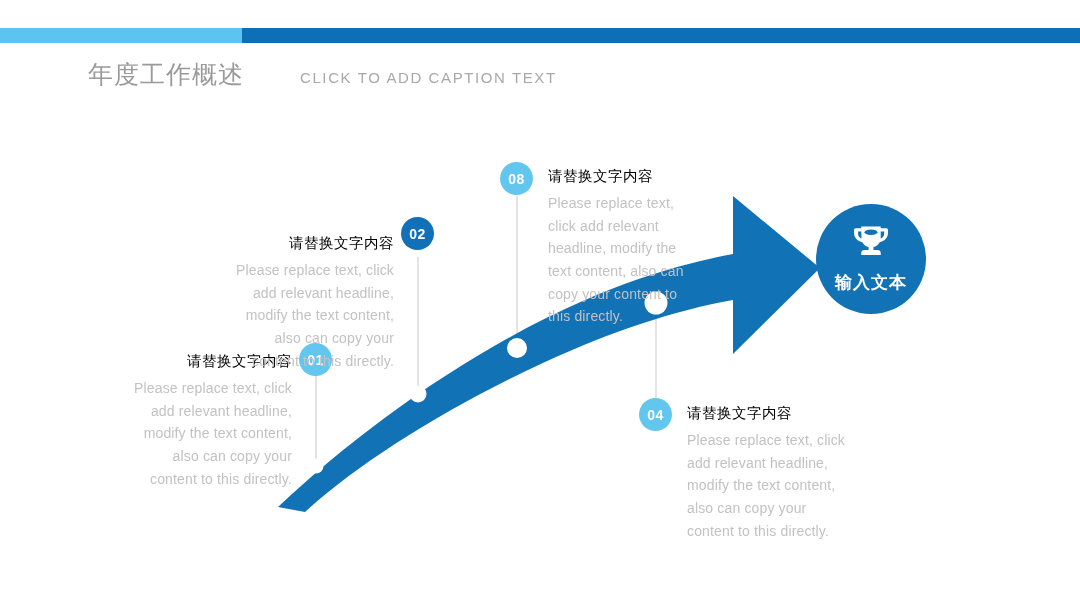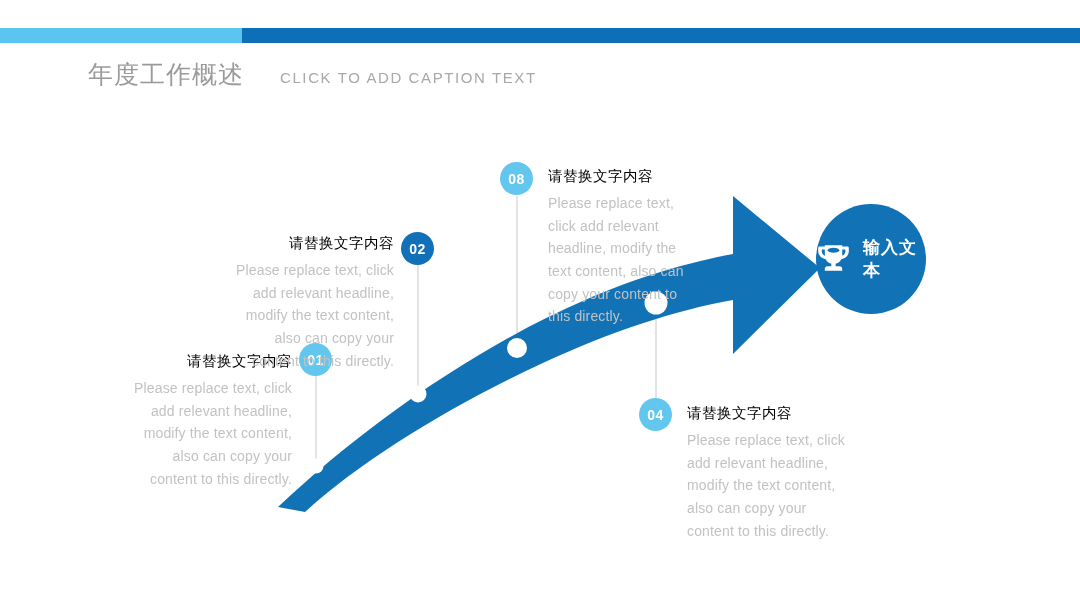--- a/index.html
+++ b/index.html
@@ -17,32 +17,32 @@
   .topbar-light{width:242px;left:0;background:#5BC5F2;}
   .topbar-dark{left:242px;right:0;width:838px;background:#0C6FB8;}
 
   
   .title-row{position:absolute;top:58px;left:88px;display:flex;align-items:baseline;gap:36px;}
   .title-cn{
     font-size:25px;color:#9a9a9a;letter-spacing:1px;
     font-family:"DejaVu Sans","Liberation Sans",sans-serif;font-weight:400;
   }
   .title-en{
-    font-size:15px;color:#a8a8a8;letter-spacing:1.6px;font-weight:400;
+    font-size:15px;color:#a8a8a8;letter-spacing:1.6px;font-weight:400;margin-left:20px;
   }
 
   
   .stage{position:absolute;inset:0;}
   svg.art{position:absolute;top:0;left:0;width:1080px;height:607px;}
 
   
   .goal{
     position:absolute;left:816px;top:204px;width:110px;height:110px;
     border-radius:50%;background:#1272B6;
-    display:flex;flex-direction:row;align-items:center;justify-content:center;
+    display:flex;flex-direction:column;align-items:center;justify-content:center;
     gap:12px;
   }
   .goal-icon{width:40px;height:34px;display:block;}
   .goal-label{
     color:#ffffff;font-size:17px;font-weight:bold;letter-spacing:1px;
     font-family:"DejaVu Sans","Liberation Sans",sans-serif;
   }
 
   
   .badge{
@@ -117,21 +117,21 @@
                M12 8 H8 v2.4 c0 3 1.8 5.4 4.3 6.3 z
                M36 8 v8.7 c2.5 -0.9 4.3 -3.3 4.3 -6.3 V8 z"></path>
       <ellipse cx="24" cy="9" rx="8" ry="3.4" fill="#1272B6"></ellipse>
     </svg>
     <span class="goal-label">输入文本</span>
   </div>
 
   <div class="badge light" style="left:299px;top:343px;">
     <span>01</span>
   </div>
-  <div class="badge dark" style="left:401px;top:232px;">
+  <div class="badge dark" style="left:401px;top:217px;">
     <span>02</span>
   </div>
   <div class="badge light" style="left:500px;top:162px;">
     <span>08</span>
   </div>
   <div class="badge light" style="left:639px;top:398px;">
     <span>04</span>
   </div>
 
   <div class="block ta-right" style="left:130px;top:352px;width:162px;">

